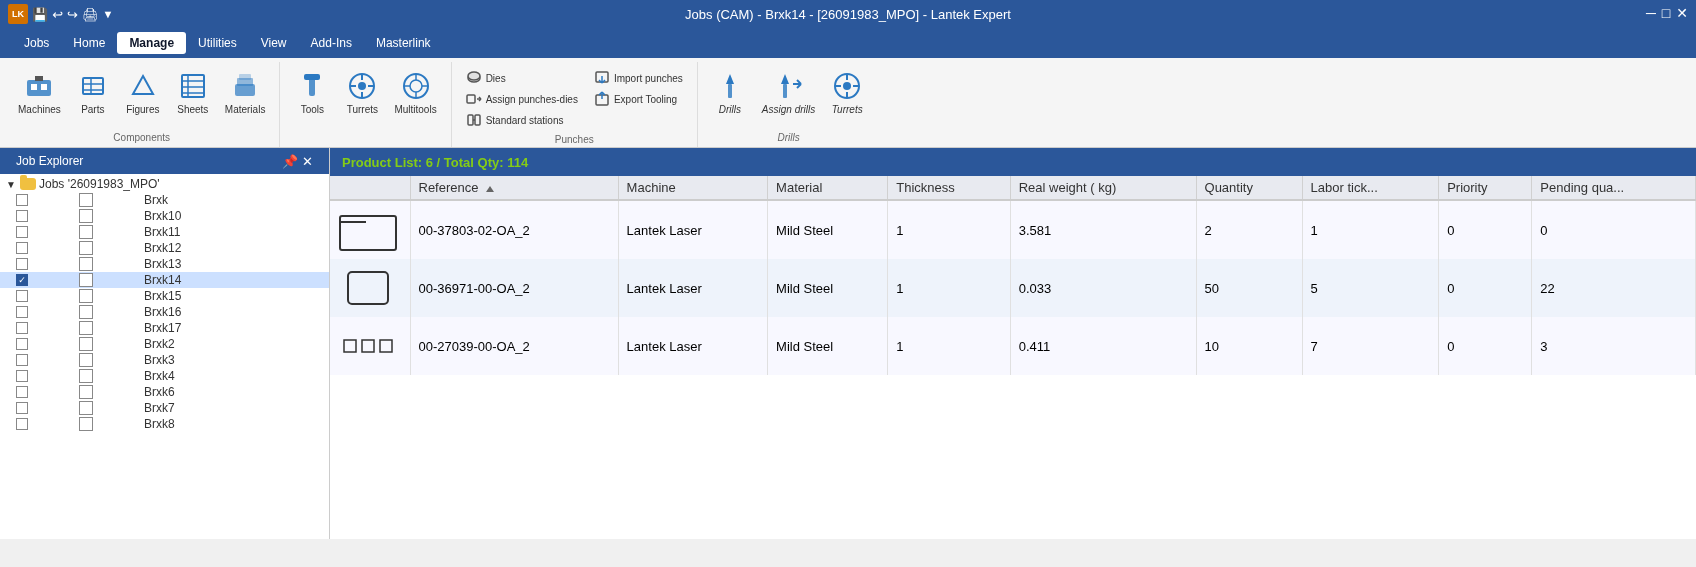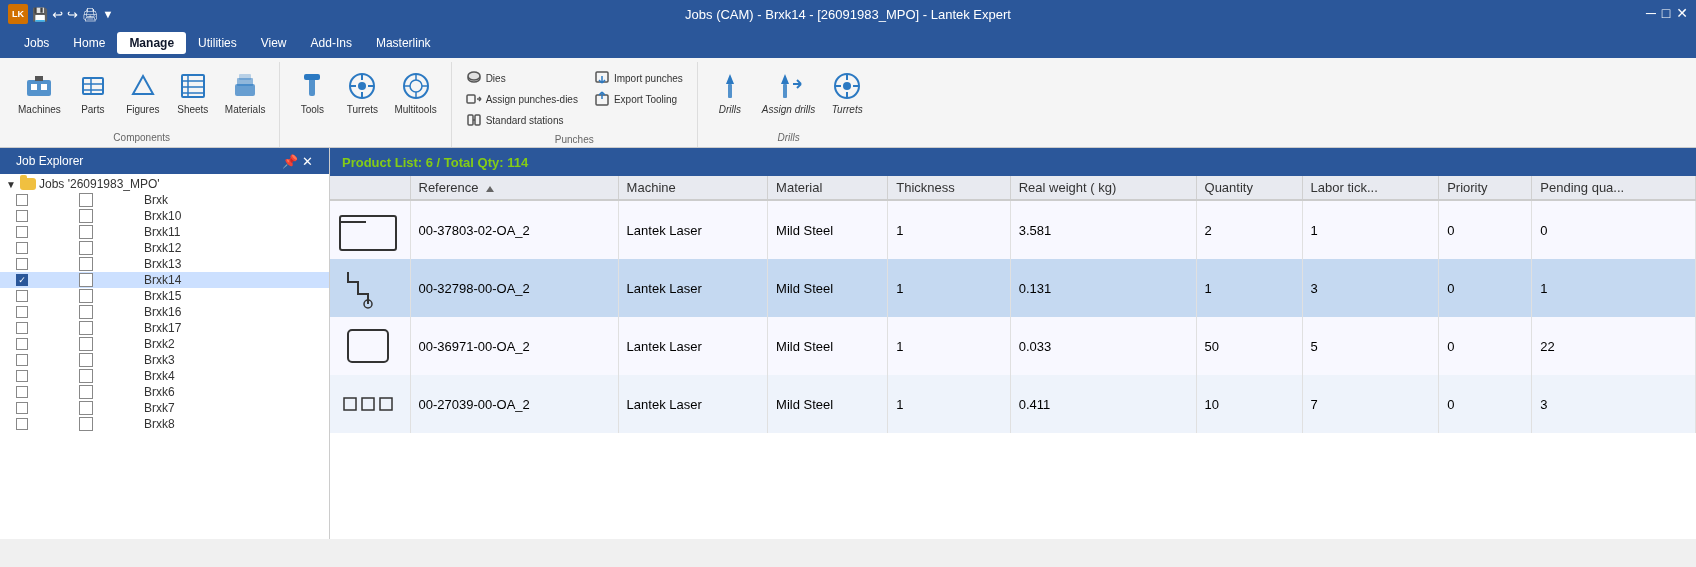--- a/index.html
+++ b/index.html
@@ -650,39 +650,20 @@
     <td>00-37803-02-OA_2</td>
     <td>Lantek Laser</td>
     <td>Mild Steel</td>
     <td>1</td>
     <td>3.581</td>
     <td>2</td>
     <td>1</td>
     <td>0</td>
     <td>0</td>
   </tr>
-            <tr class="active">
-    <td>
-      <div class="part-thumb">
-        <svg width="60" height="44" viewBox="0 0 60 44">
-      <path d="M10,6 L10,16 L20,16 L20,28 L30,28 L30,38" fill="none" stroke="#333" stroke-width="2"></path>
-      <circle cx="30" cy="38" r="4" fill="none" stroke="#333" stroke-width="1.5"></circle>
-    </svg>
-      </div>
-    </td>
-    <td>00-32798-00-OA_2</td>
-    <td>Lantek Laser</td>
-    <td>Mild Steel</td>
-    <td>1</td>
-    <td>0.131</td>
-    <td>1</td>
-    <td>3</td>
-    <td>0</td>
-    <td>1</td>
-  </tr>
             <tr>
     <td>
       <div class="part-thumb">
         <svg width="60" height="44" viewBox="0 0 60 44">
       <rect x="10" y="6" width="40" height="32" rx="4" fill="none" stroke="#333" stroke-width="2"></rect>
     </svg>
       </div>
     </td>
     <td>00-36971-00-OA_2</td>
     <td>Lantek Laser</td>

